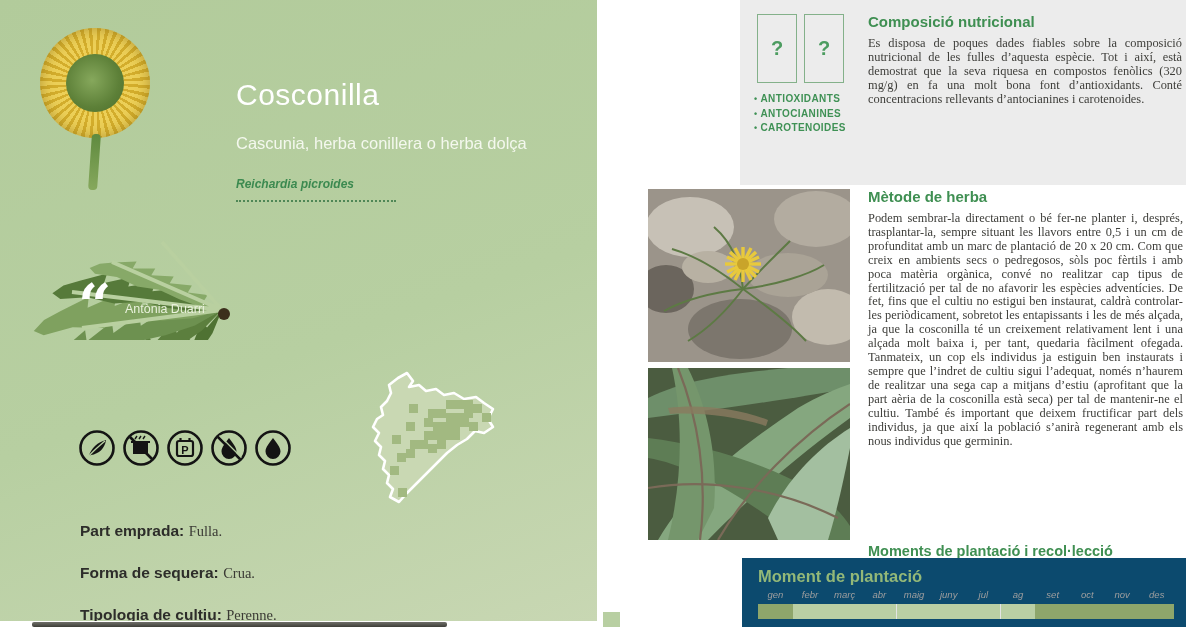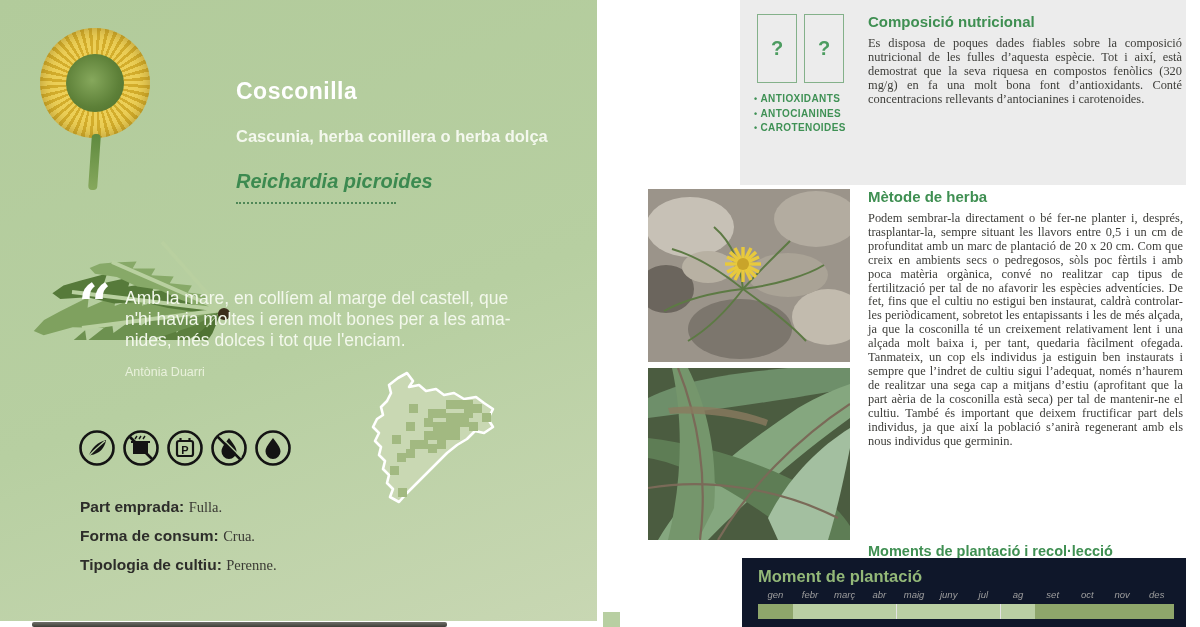--- a/index.html
+++ b/index.html
@@ -15,38 +15,38 @@
   .flower-head { position:absolute; left:26px; top:18px; width:110px; height:110px; border-radius:50%;
     background:repeating-conic-gradient(from 2deg,#d3ad2c 0deg 4deg,#eccf57 4deg 9deg);
     box-shadow:inset 0 0 14px rgba(110,85,10,.45); }
   .flower-core { position:absolute; left:52px; top:44px; width:58px; height:58px; border-radius:50%;
     background:radial-gradient(circle at 45% 45%,#86a85c 0%,#5d8038 60%,#4c6d2c 100%); }
   .flower-stem { position:absolute; left:76px; top:124px; width:9px; height:56px; border-radius:4px;
     background:linear-gradient(#5f8a3f,#86a85c); transform:rotate(4deg); }
   .leaves-svg { position:absolute; left:0; top:160px; }
 
   .title-block { position:absolute; left:236px; top:78px; width:350px; }
-  .plant-title { color:#ffffff; font-size:23px; font-weight:bold; letter-spacing:.5px; }
-  .plant-subtitle { margin-top:22px; color:#f4f8ee; font-size:16.5px; font-weight:bold; }
-  .plant-latin { margin-top:24px; color:#3c8a50; font-size:20px; font-style:italic; font-weight:bold; }
+  .plant-title { color:#ffffff; font-size:30px; font-weight:normal; letter-spacing:.5px; }
+  .plant-subtitle { margin-top:22px; color:#f4f8ee; font-size:16.5px; font-weight:normal; }
+  .plant-latin { margin-top:24px; color:#3c8a50; font-size:12px; font-style:italic; font-weight:bold; }
   .dotted-rule { margin-top:9px; width:160px; border-bottom:2px dotted #4f8756; }
 
   .quote-block { position:absolute; left:78px; top:288px; width:500px; }
   .quote-mark { position:absolute; left:0; top:-2px; color:#ffffff; font-family:"DejaVu Serif",serif;
     font-size:58px; line-height:40px; font-weight:bold; }
   .quote-text { margin-left:47px; color:#f3f8ec; font-size:17.5px; line-height:21px; white-space:pre-line; }
   .quote-author { margin-left:47px; margin-top:14px; color:#e9f1dc; font-size:12.5px; }
 
   .icons-row { position:absolute; left:78px; top:429px; display:flex; gap:6px; }
   .prop-icon { width:38px; height:38px; }
 
   .map-svg { position:absolute; left:346px; top:370px; }
 
   .facts { position:absolute; left:80px; top:498px; width:470px; }
-  .fact-row { margin-bottom:11px; }
+  .fact-row { margin-bottom:11px;margin-top:24px; }
   .fact-label { font-family:"Liberation Sans",sans-serif; font-weight:bold; color:#2d2d2a; font-size:15.5px; }
   .fact-value { font-family:"Liberation Serif",serif; color:#3a3a34; font-size:14.5px; }
   .fact-row.long { text-align:justify; line-height:17px; }
 
   .shadow-strip { position:absolute; left:32px; top:622px; width:415px; height:5px; border-radius:2px;
     background:linear-gradient(#70706a,#3e3e38); }
   .page-corner { position:absolute; left:603px; top:612px; width:17px; height:15px; background:#b8cfa2; }
 
   
   .nutrition-panel { position:absolute; left:740px; top:0; width:446px; height:185px; background:#ececec; }
@@ -61,21 +61,21 @@
   .body-text { margin-top:7px; font-family:"Liberation Serif",serif; color:#3d3d39; font-size:12.4px;
     line-height:13.9px; text-align:justify; }
 
   .photo { position:absolute; left:648px; width:202px; overflow:hidden; }
   .photo1 { top:189px; height:173px; }
   .photo2 { top:368px; height:172px; }
 
   .method-block { position:absolute; left:868px; top:188px; width:315px; }
 
   .calendar-heading { position:absolute; left:868px; top:543px; color:#3f8f52; font-size:14.5px; font-weight:bold;text-align:center; }
-  .calendar-panel { position:absolute; left:742px; top:558px; width:444px; height:69px; background:#0f172a; }
+  .calendar-panel { position:absolute; left:742px; top:558px; width:444px; height:69px; background:#0c4a6e; }
   .cal-title { position:absolute; left:16px; top:9px; color:#93b878; font-size:16.5px; font-weight:bold; }
   .months-row { position:absolute; left:16px; top:31px; width:416px; display:flex; }
   .months-row span { flex:1; text-align:center; color:#9e9e9e; font-size:9.5px; font-style:italic; }
   .month-bar { position:absolute; left:16px; top:46px; width:416px; height:15px; display:flex; }
   .seg { height:100%; }
   .seg.dark { background:#8ea66b; }
   .seg.light { background:#bacfa4; }
   .seg.gap-r { border-right:1.5px solid #e4e4e4; }
   .w1 { width:8.333%; } .w3 { width:25%; } .w4 { width:33.334%; }
 </style>
@@ -109,23 +109,20 @@
 
     <div class="title-block">
       <h1 class="plant-title">Cosconilla</h1>
       <div class="plant-subtitle">Cascunia, herba conillera o herba dolça</div>
       <div class="plant-latin">Reichardia picroides</div>
       <div class="dotted-rule"></div>
     </div>
 
     <div class="quote-block">
       <span class="quote-mark">“</span>
-      <p class="quote-text">Amb la mare, en collíem al marge del castell, que
-n'hi havia moltes i eren molt bones per a les ama-
-nides, més dolces i tot que l'enciam.</p>
       <div class="quote-author">Antònia Duarri</div>
     </div>
 
     <div class="icons-row">
       <svg class="prop-icon" viewBox="0 0 38 38">
         <circle cx="19" cy="19" r="16.5" fill="none" stroke="#141414" stroke-width="2.6"></circle>
         <path d="M11,27 C13,19 20,13 28,11 C27,19 21,25 13,26 Z" fill="#141414"></path>
         <path d="M10,28 C15,22 21,17 27,12" stroke="#b7cfa1" stroke-width="1.4" fill="none"></path>
       </svg>
       <svg class="prop-icon" viewBox="0 0 38 38">
@@ -190,21 +187,21 @@
         <rect x="52" y="118" width="9" height="9"></rect>
       </g>
     </svg>
 
     <div class="facts">
       <p class="fact-row">
         <span class="fact-label">Part emprada:</span>
         <span class="fact-value">Fulla.</span>
       </p>
       <p class="fact-row">
-        <span class="fact-label">Forma de consum:</span>
+        <span class="fact-label">Forma de sequera:</span>
         <span class="fact-value">Crua.</span>
       </p>
       <p class="fact-row">
         <span class="fact-label">Tipologia de cultiu:</span>
         <span class="fact-value">Perenne.</span>
       </p>
     </div>
   </section>
 
   <div class="shadow-strip"></div>

